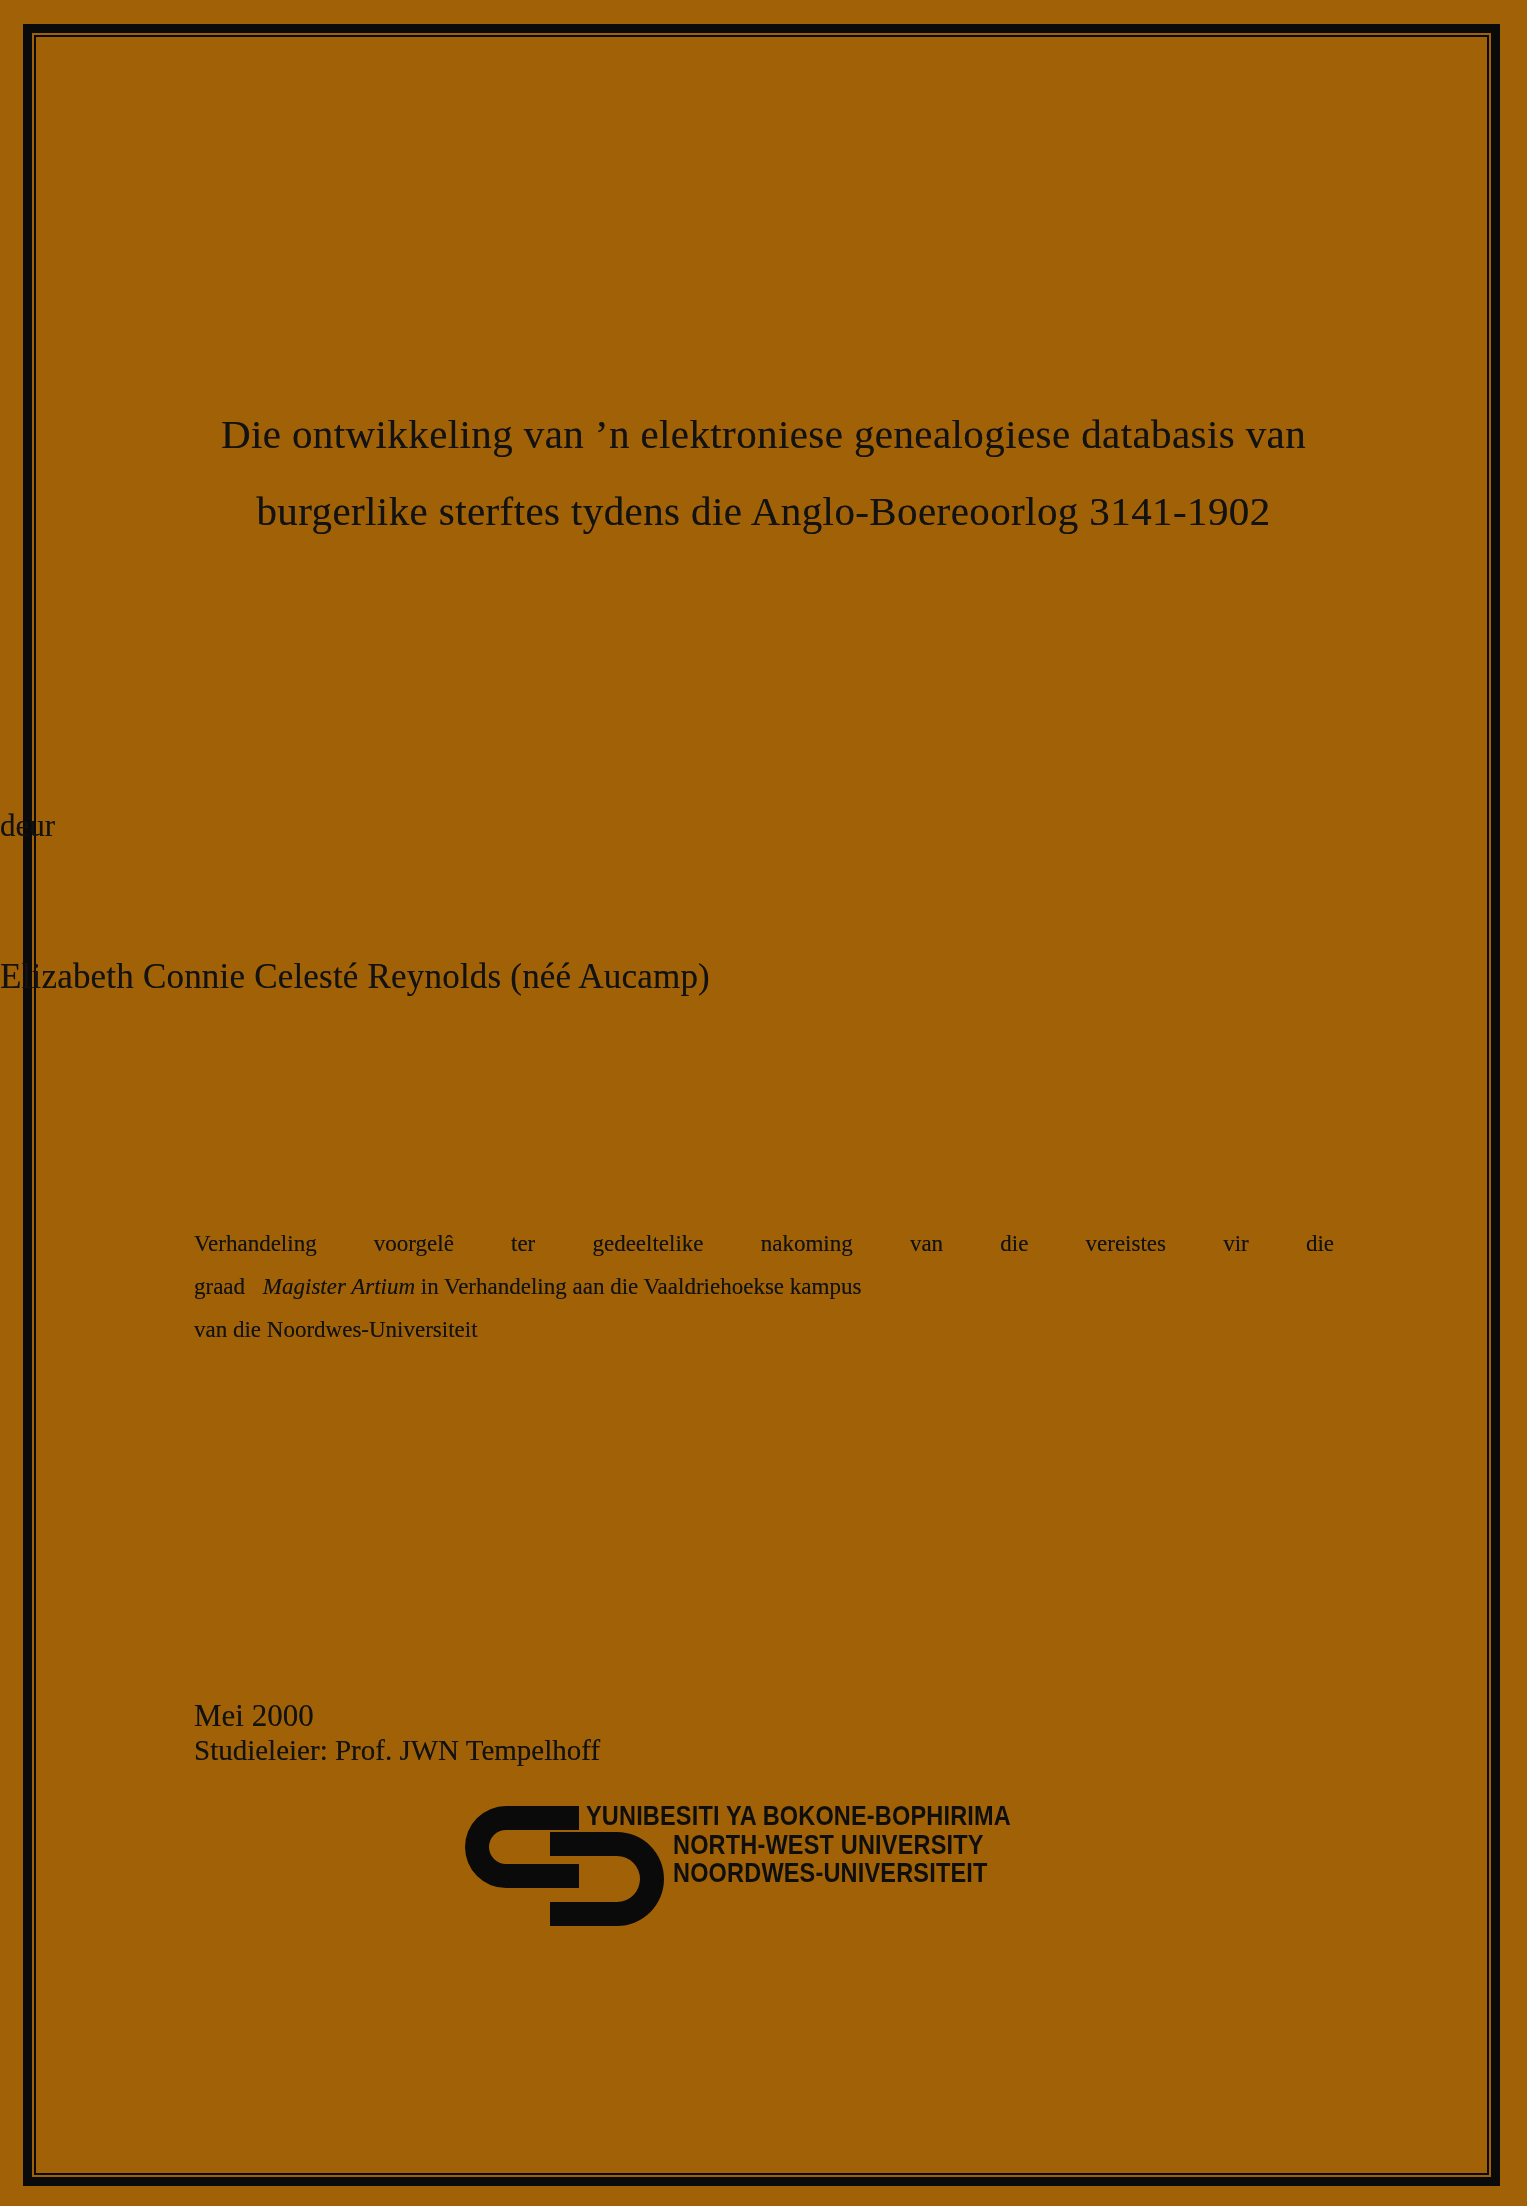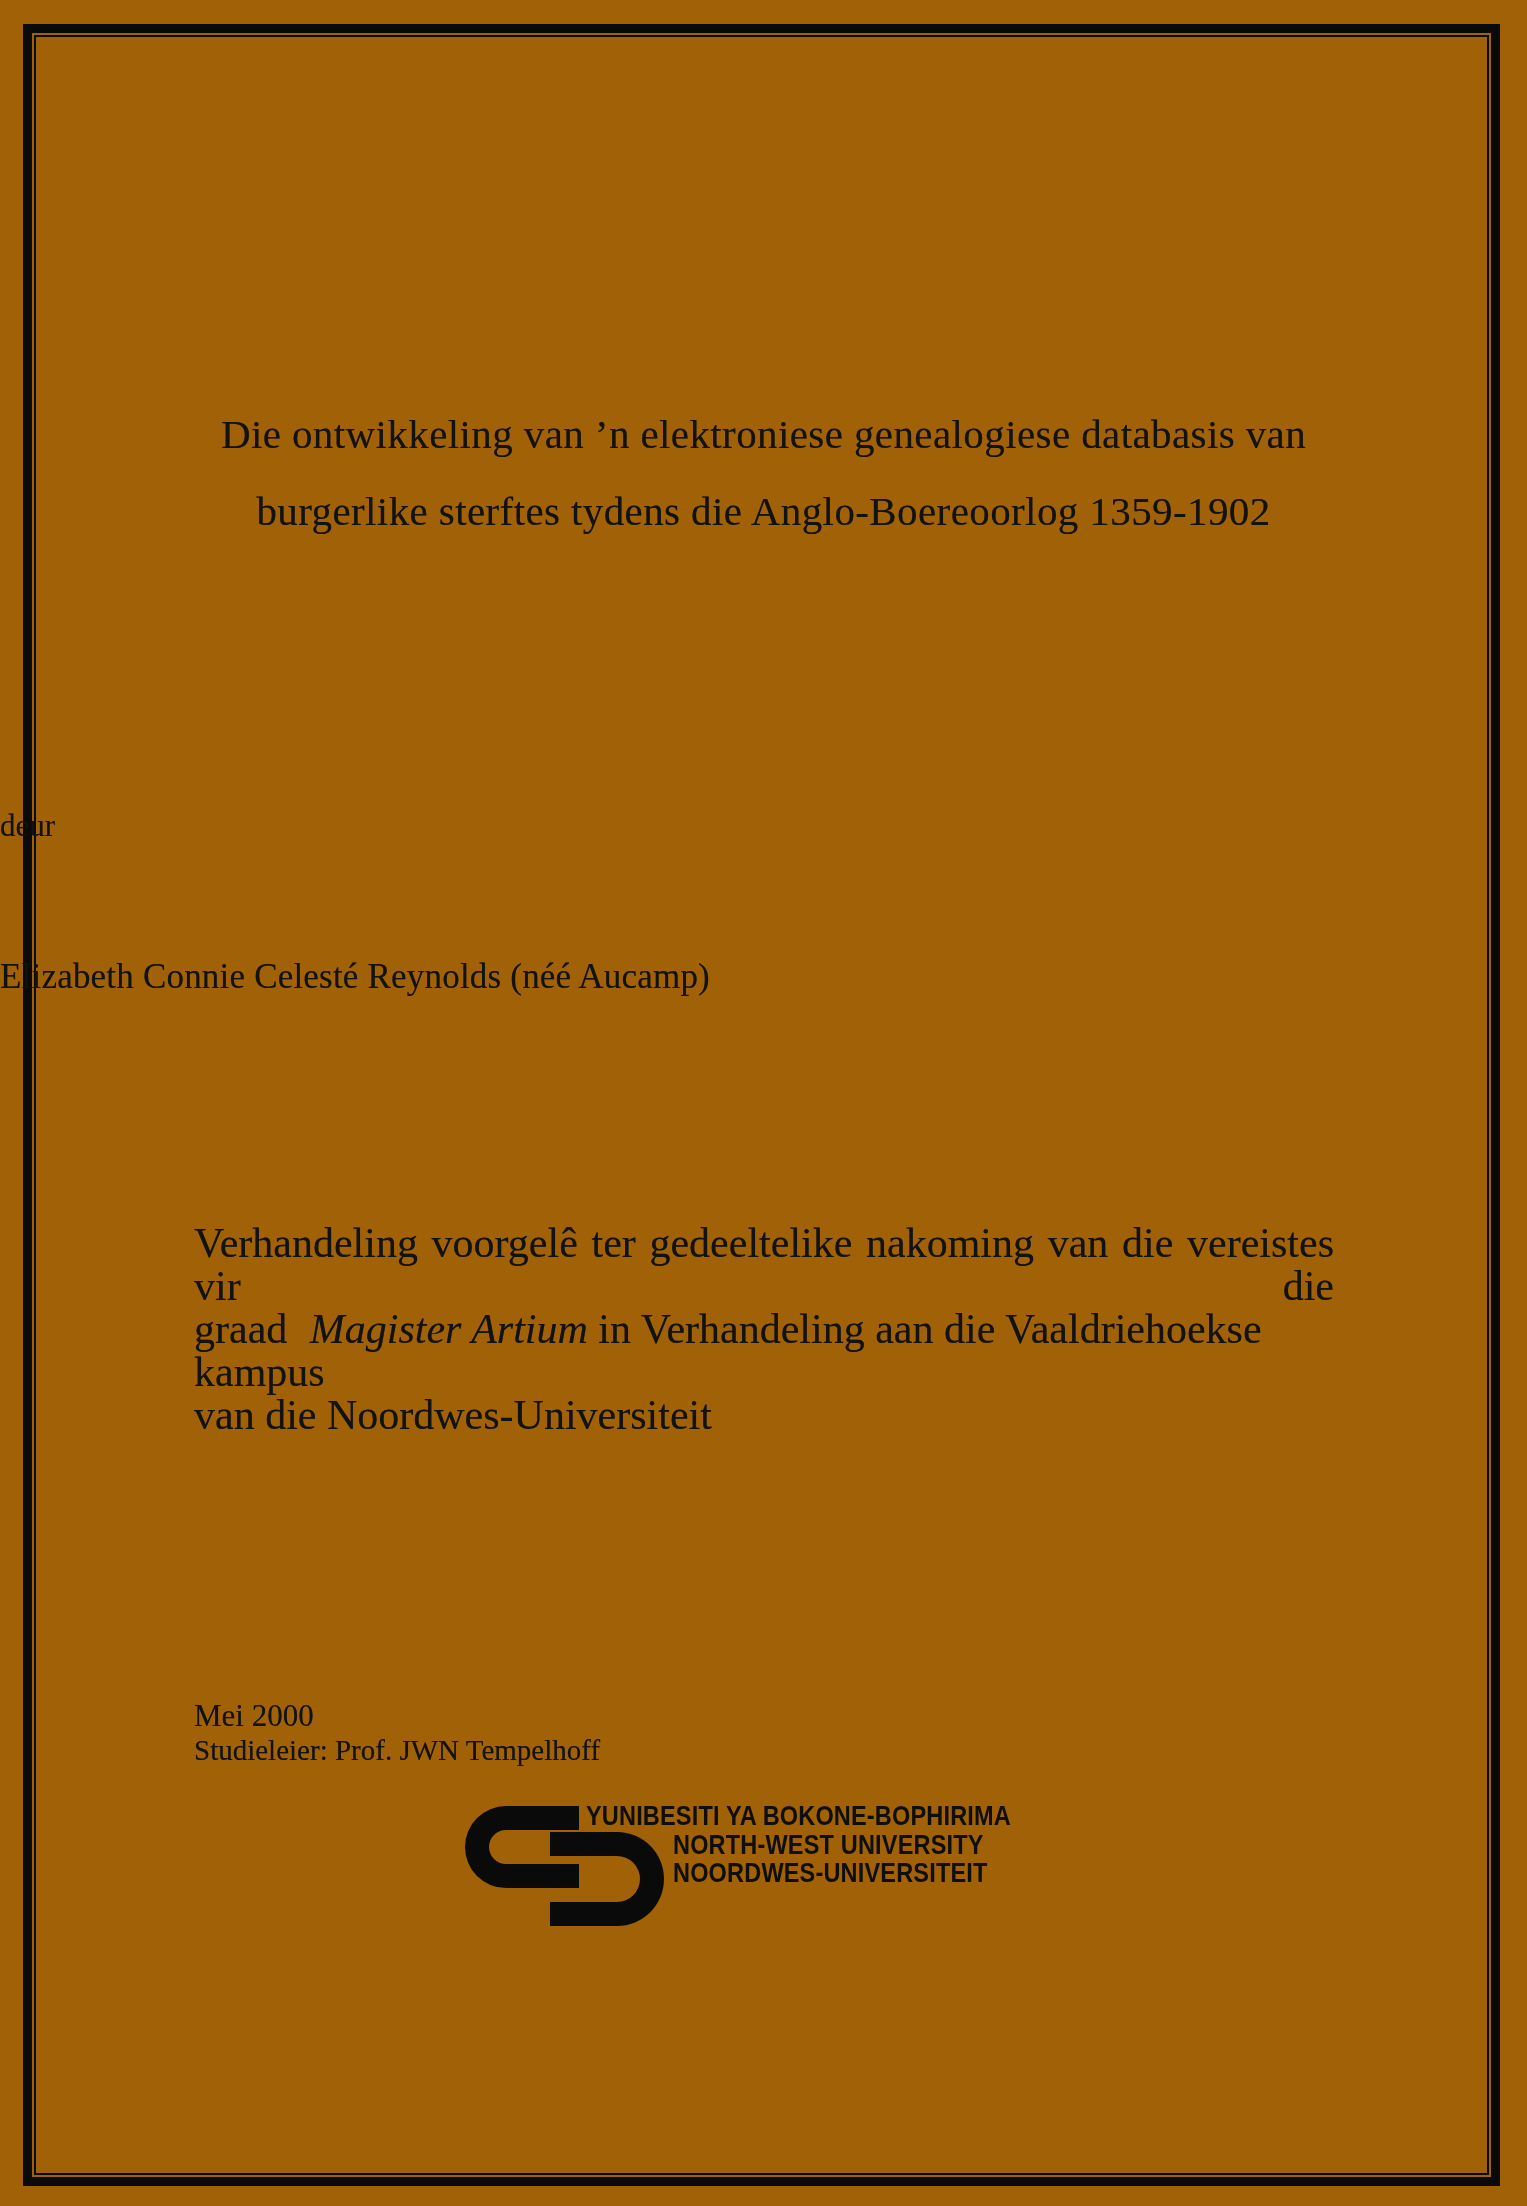--- a/index.html
+++ b/index.html
@@ -63,21 +63,21 @@
     top: 955px;
     font-size: 35px;
     line-height: 44px;
     letter-spacing: 0.2px;
   }
   .thesis {
     position: absolute;
     left: 194px;
     top: 1222px;
     width: 1140px;
-    font-size: 42px;
+    font-size: 23px;
     line-height: 43px;
   }
   .ts-line1 {
     text-align: justify;
     text-align-last: justify;
   }
   .thesis em {
     font-style: italic;
     margin-left: 12px;
   }
@@ -122,21 +122,21 @@
 <body>
 
 <div class="page">
 
   <div class="frame-outer">
     <div class="frame-inner"></div>
   </div>
 
   <h1 class="title scan-text">
     <span class="tl">Die ontwikkeling van ’n elektroniese genealogiese databasis van</span>
-    <span class="tl">burgerlike sterftes tydens die Anglo-Boereoorlog 1359-1902</span>
+    <span class="tl">burgerlike sterftes tydens die Anglo-Boereoorlog 3141-1902</span>
   </h1>
 
   <div class="byline scan-text">deur</div>
 
   <div class="author scan-text">Elizabeth Connie Celesté Reynolds (néé Aucamp)</div>
 
   <div class="thesis scan-text">
     <div class="ts-line1">Verhandeling voorgelê ter gedeeltelike nakoming van die vereistes vir die</div>
     <div class="ts-line"><span>graad </span><em>Magister Artium</em><span> in Verhandeling aan die Vaaldriehoekse kampus</span></div>
     <div class="ts-line">van die Noordwes-Universiteit</div>

